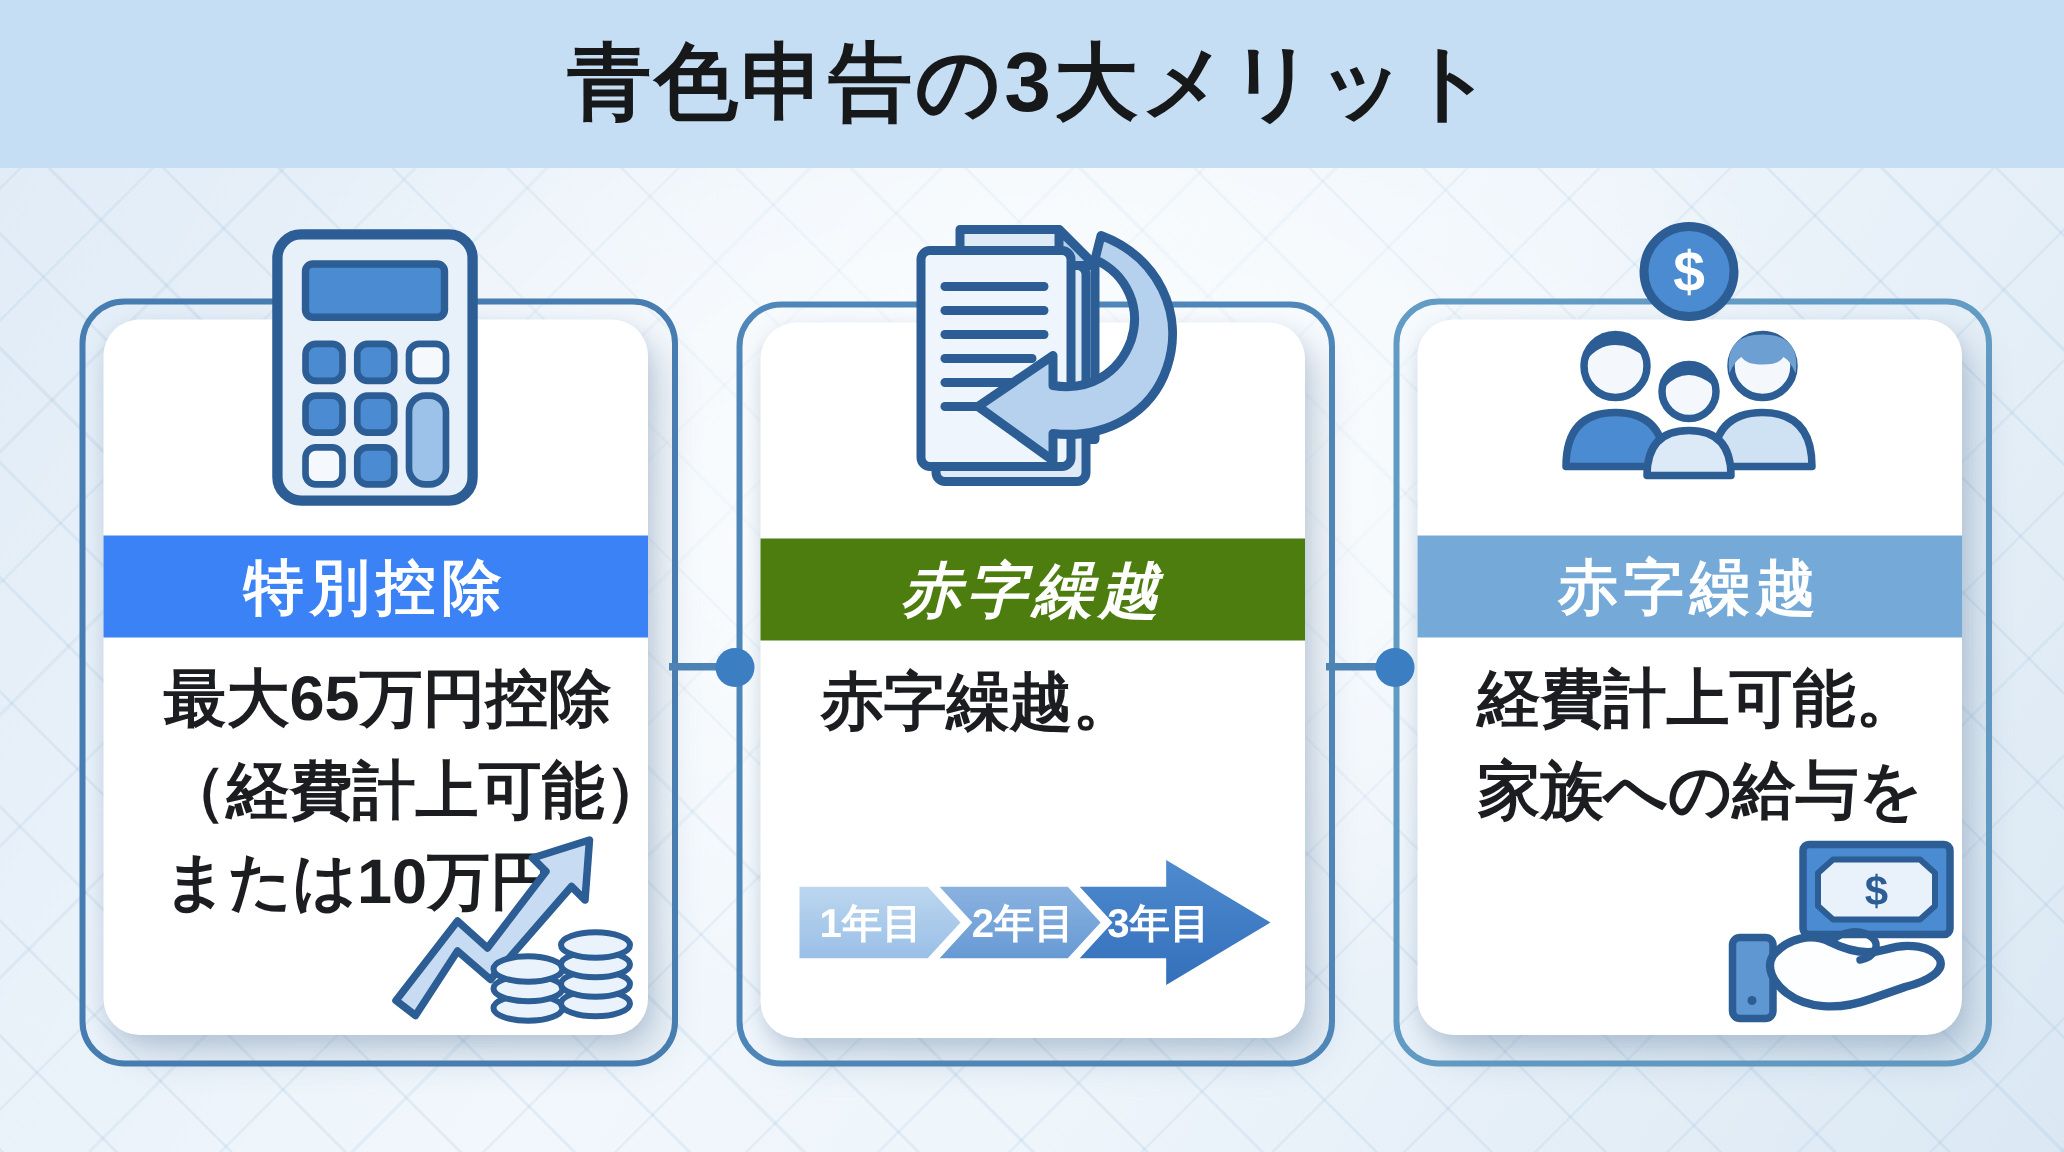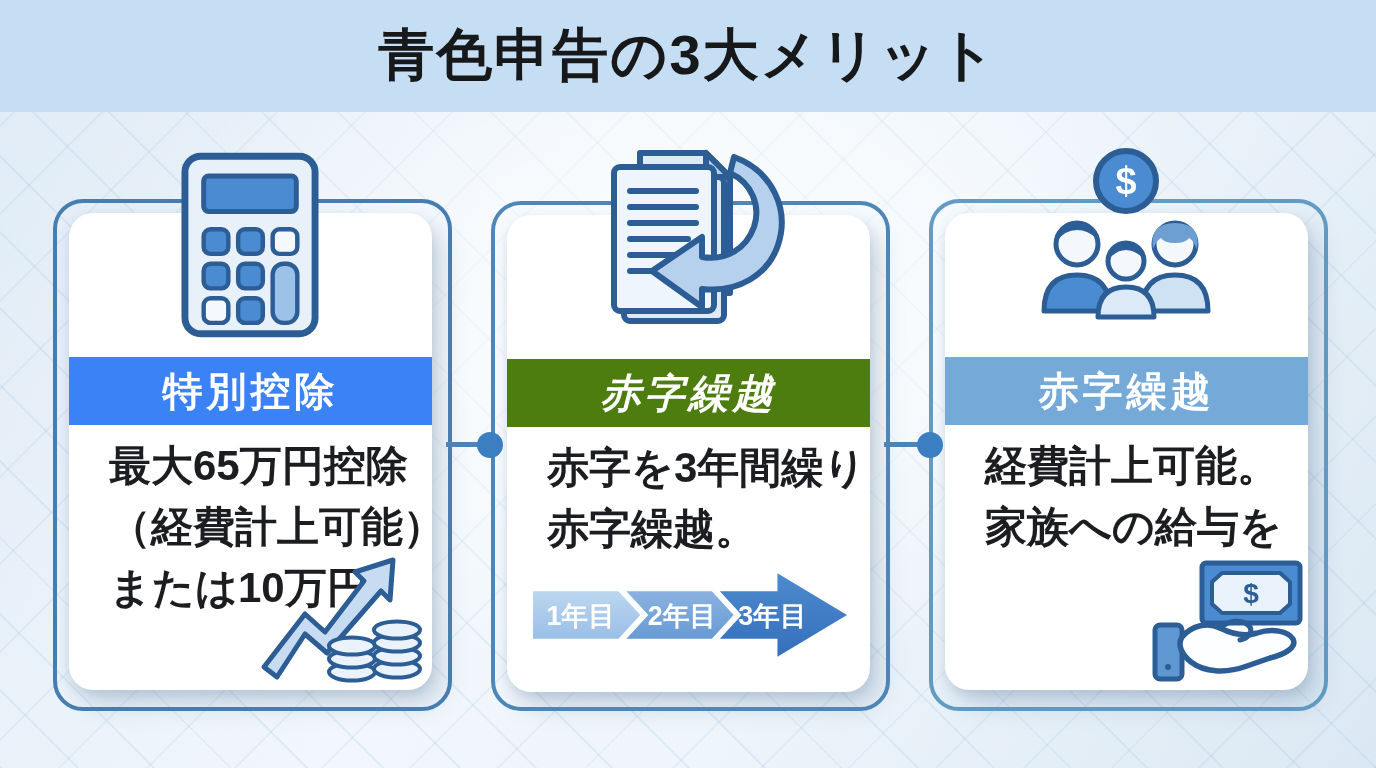--- a/index.html
+++ b/index.html
@@ -79,21 +79,20 @@
       <div>（経費計上可能）</div>
       <div>または10万円</div>
     </div>
   </div>
 
   <div class="card card-1">
     <div class="band" style="background: #4d7c0f; font-style: italic;">
       <span class="band-label">赤字繰越</span>
     </div>
     <div class="body-text">
-      <div>赤字を3年間繰り</div>
       <div>赤字繰越。</div>
     </div>
   </div>
 
   <div class="card card-2">
     <div class="band" style="background: rgb(116, 169, 216);">
       <span class="band-label">赤字繰越</span>
     </div>
     <div class="body-text">
       <div>経費計上可能。</div>

